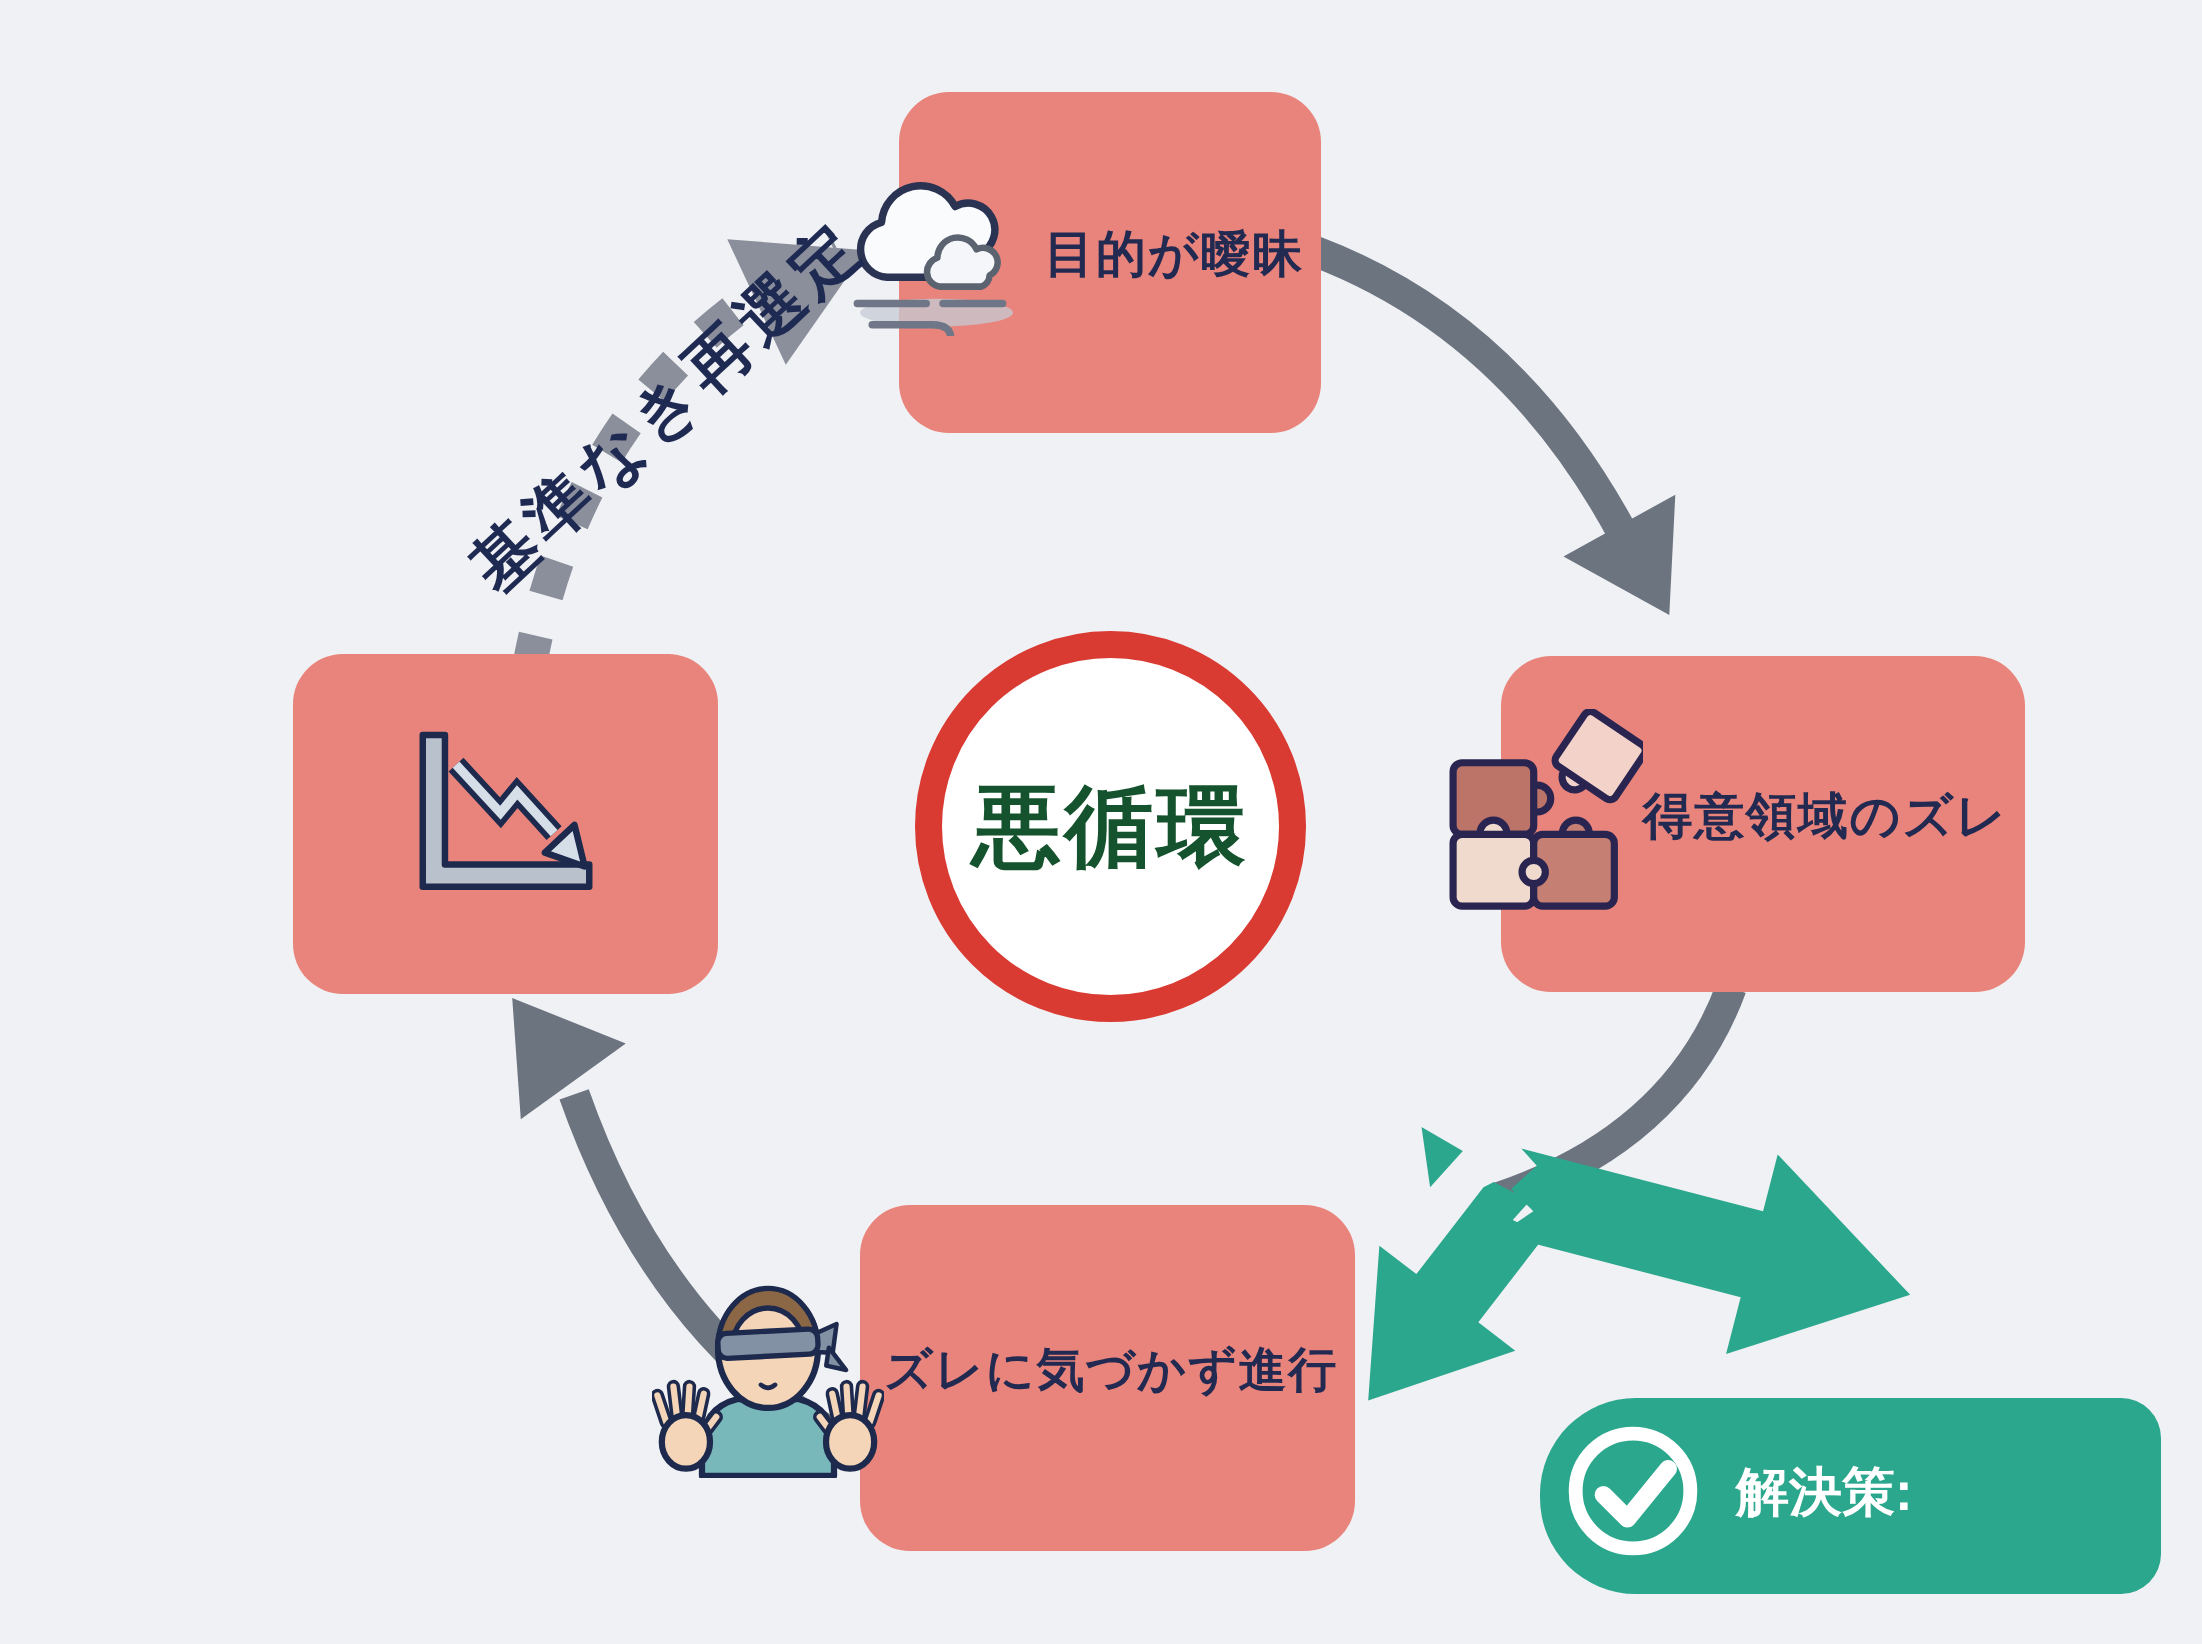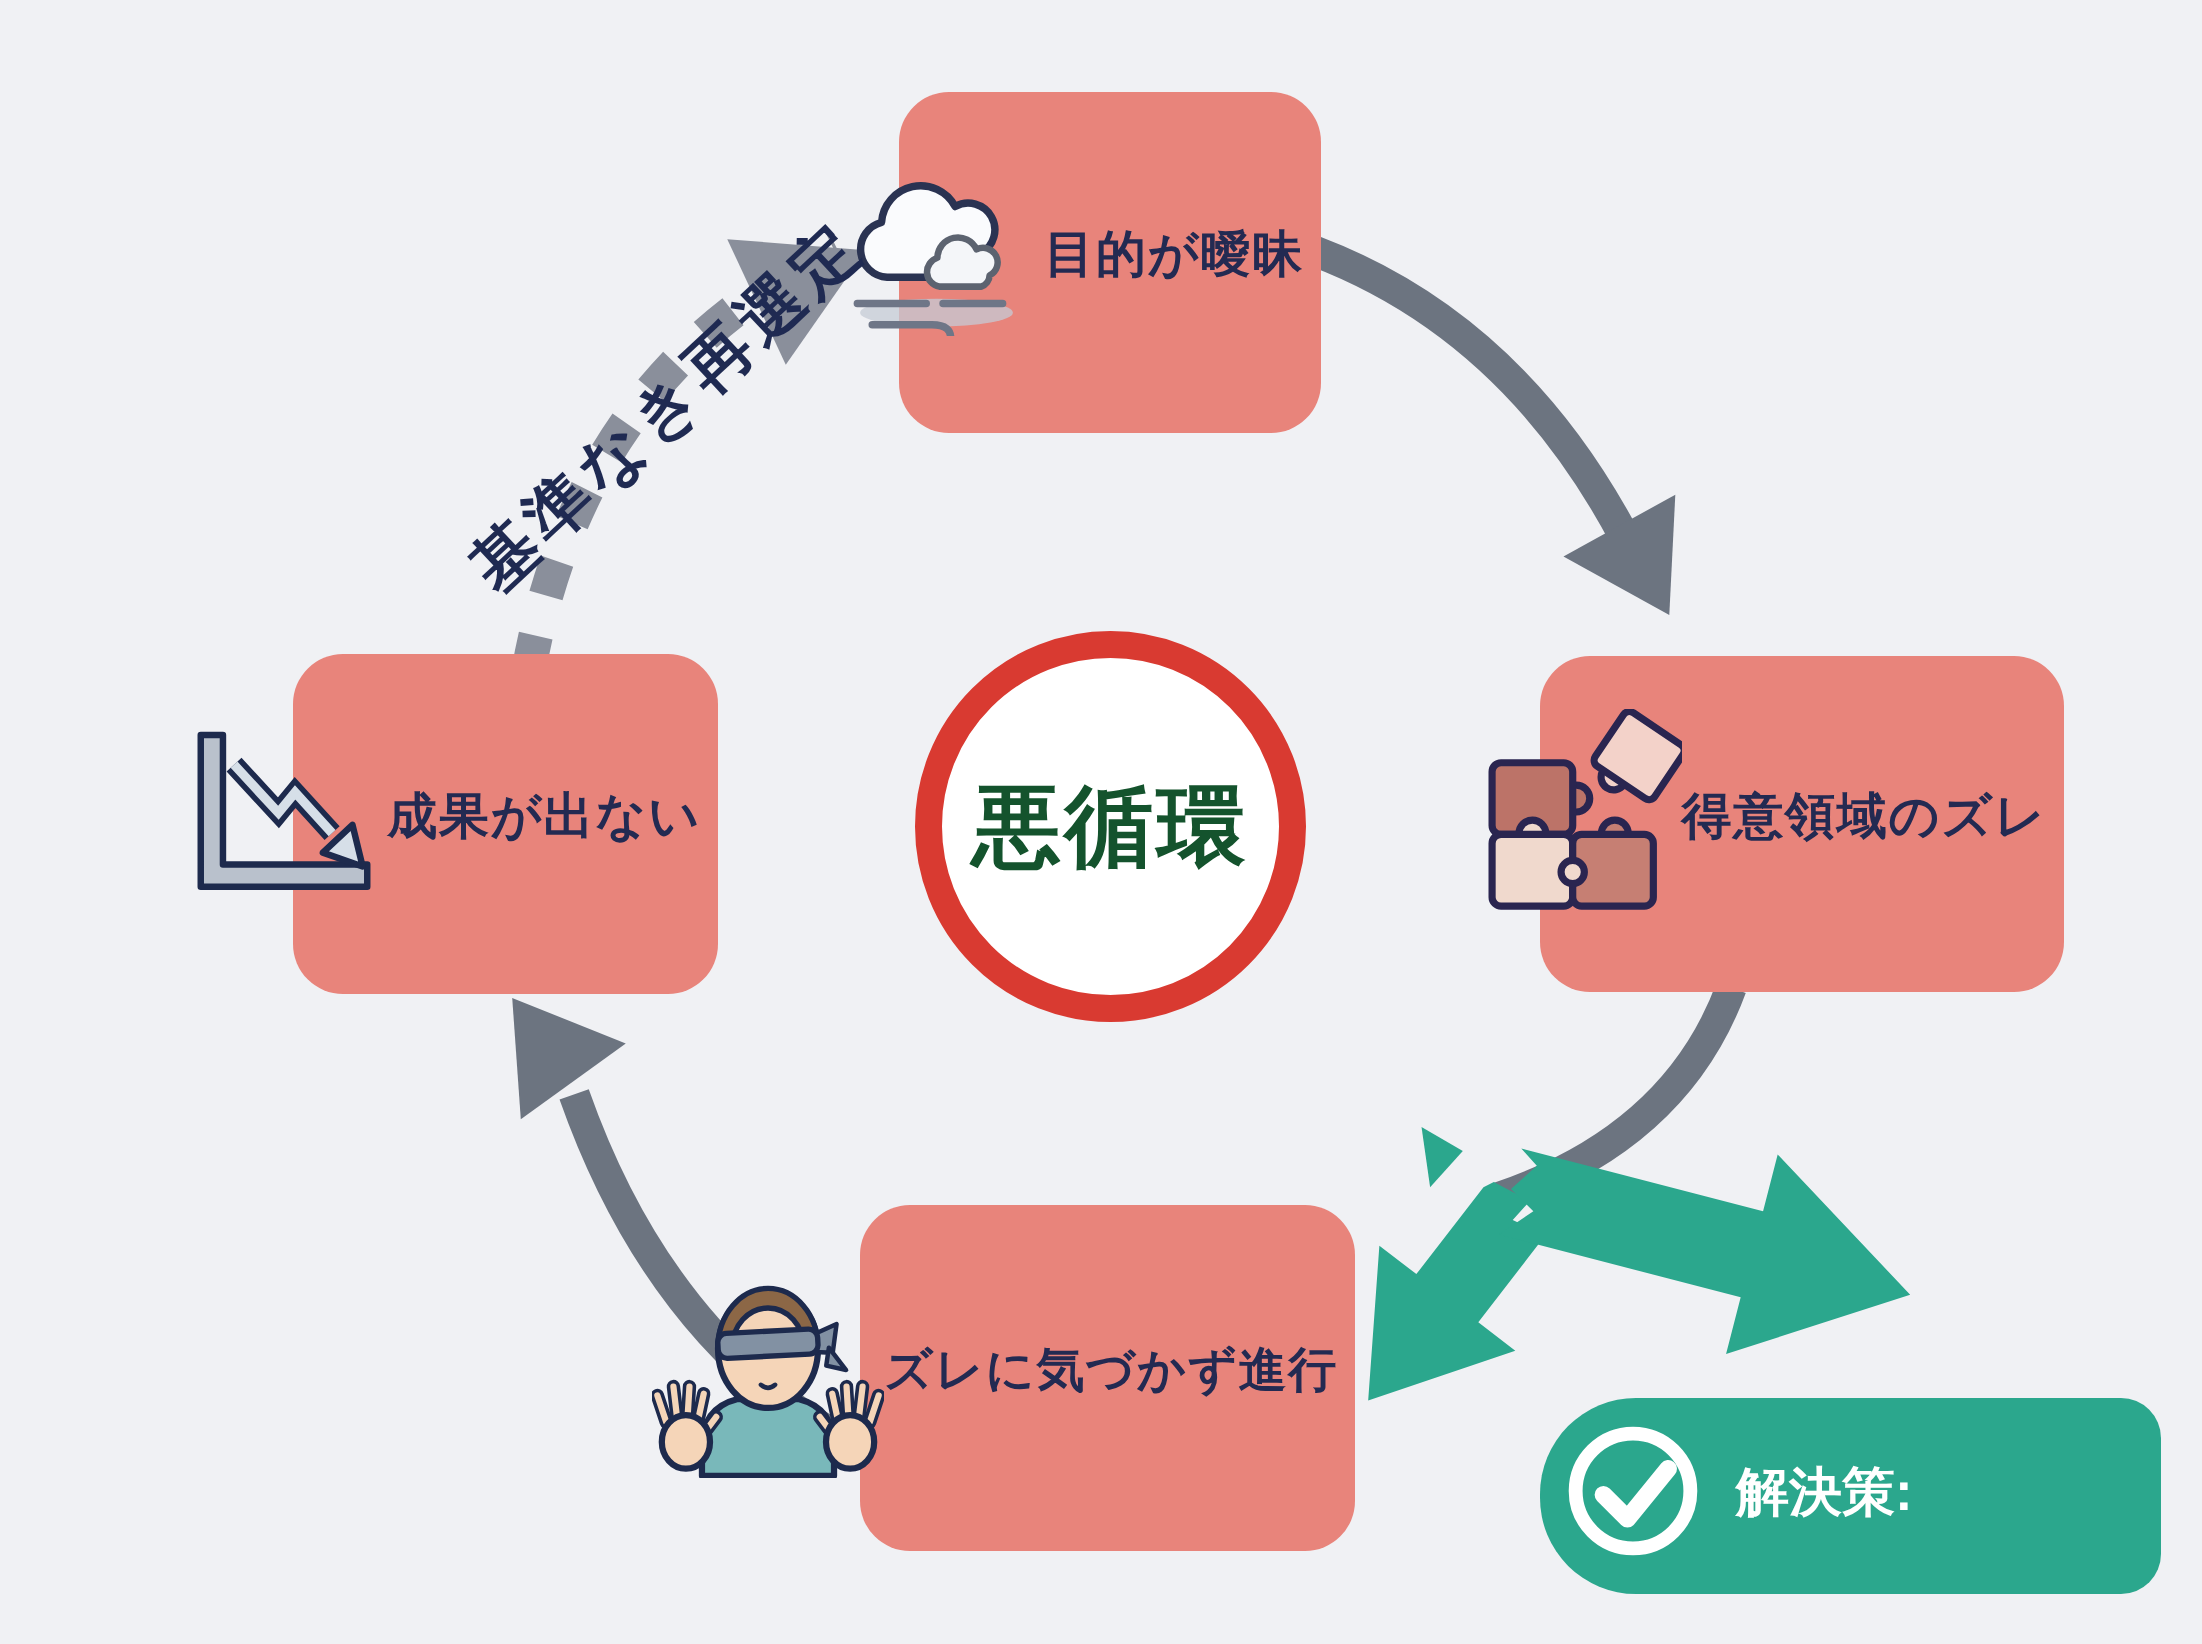--- a/index.html
+++ b/index.html
@@ -13,21 +13,21 @@
     position:absolute;background:#e8847b;border-radius:50px;
     display:flex;flex-direction:row;align-items:center;justify-content:flex-end;
     box-sizing:border-box;padding:24px 17px 40px 17px;
   }
   .node .icon-wrap{flex:1;display:flex;align-items:center;justify-content:center;width:100%;}
   .node .label{
     color:#232a52;font-weight:700;white-space:nowrap;
     font-size:50px;letter-spacing:1.7px;text-align:center;line-height:1.1;
   }
   #node-top{left:899px;top:92px;width:422px;height:341px;}
-  #node-right{left:1501px;top:656px;width:524px;height:336px;margin-left:39px;}
+  #node-right{left:1501px;top:656px;width:524px;height:336px;}
   #node-bottom{left:860px;top:1205px;width:495px;height:346px;}
   #node-left{left:293px;top:654px;width:425px;height:340px;}
   #node-bottom .label{font-size:48px;}
   .center-circle{
     position:absolute;left:915px;top:631px;width:391px;height:391px;
     background:#ffffff;border:27px solid #d93a31;border-radius:50%;
     box-sizing:border-box;display:flex;align-items:center;justify-content:center;
   }
   .center-circle .label{color:#14532d;font-weight:700;font-size:89px;letter-spacing:3.4px;}
   .loop-label{
@@ -180,21 +180,20 @@
 
   <div class="node" id="node-left">
     <div class="icon-wrap">
       <svg width="206" height="185" viewBox="0 0 220 200">
         <path d="M20 12 H44 V152 H200 V176 H20 Z" fill="#b9c1cc" stroke="#1d2a4d" stroke-width="7" stroke-linejoin="round"></path>
         <polyline points="56,44 104,96 122,74 162,118" fill="none" stroke="#1d2a4d" stroke-width="22" stroke-linejoin="miter"></polyline>
         <polyline points="56,44 104,96 122,74 162,118" fill="none" stroke="#d6dfe8" stroke-width="10"></polyline>
         <polygon points="195,154 152,139 184,109" fill="#d6dfe8" stroke="#1d2a4d" stroke-width="7" stroke-linejoin="round"></polygon>
       </svg>
     </div>
-    <div class="label">成果が出ない</div>
   </div>
 
   <div class="center-circle">
     <span class="label">悪循環</span>
   </div>
 
   <div class="loop-label">基準なき再選定</div>
 
   <div class="solution-box">
     <span>

